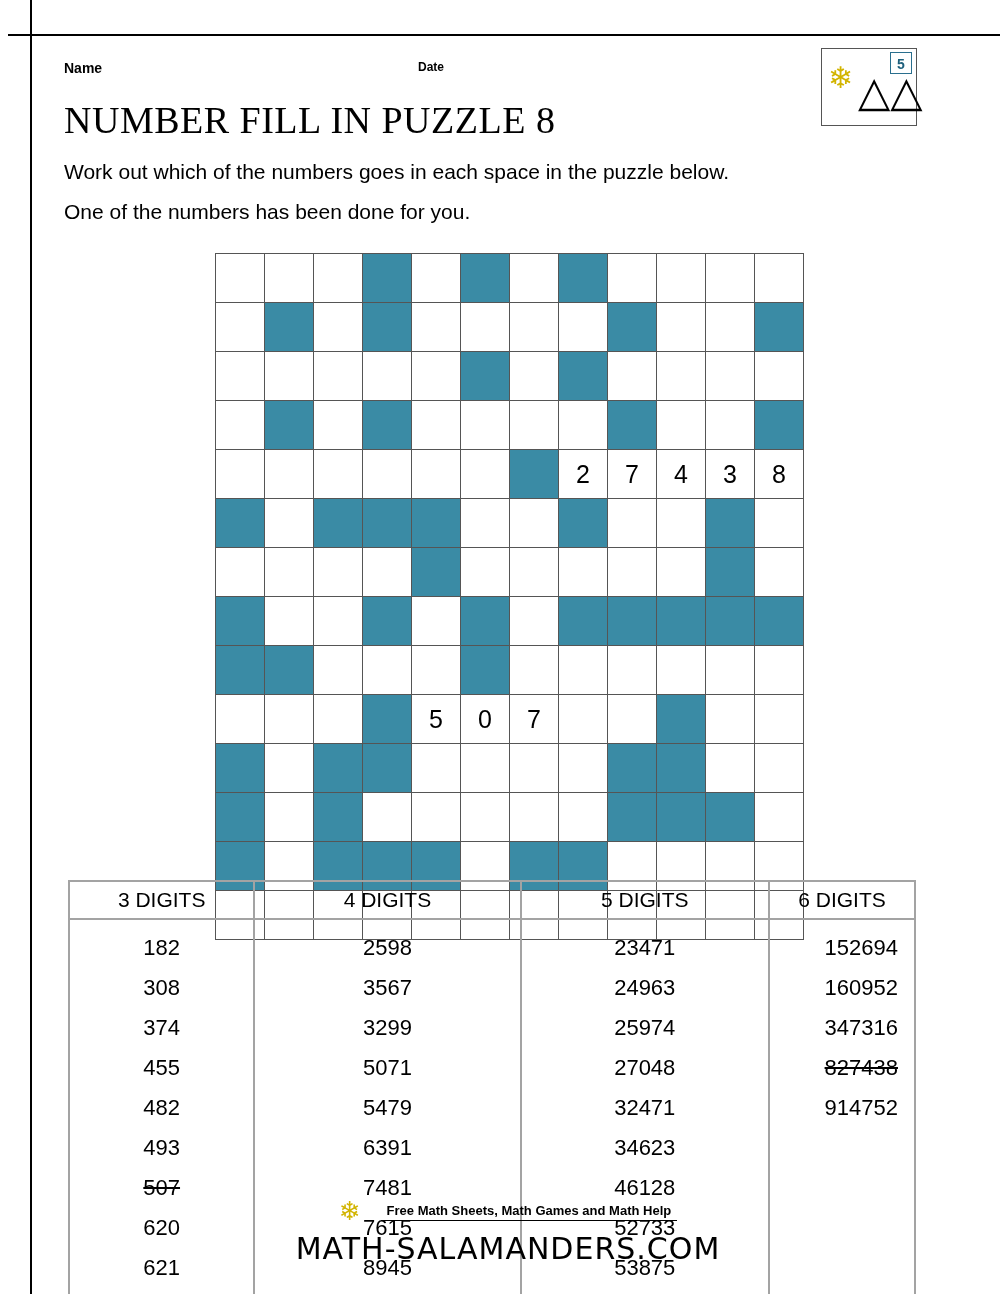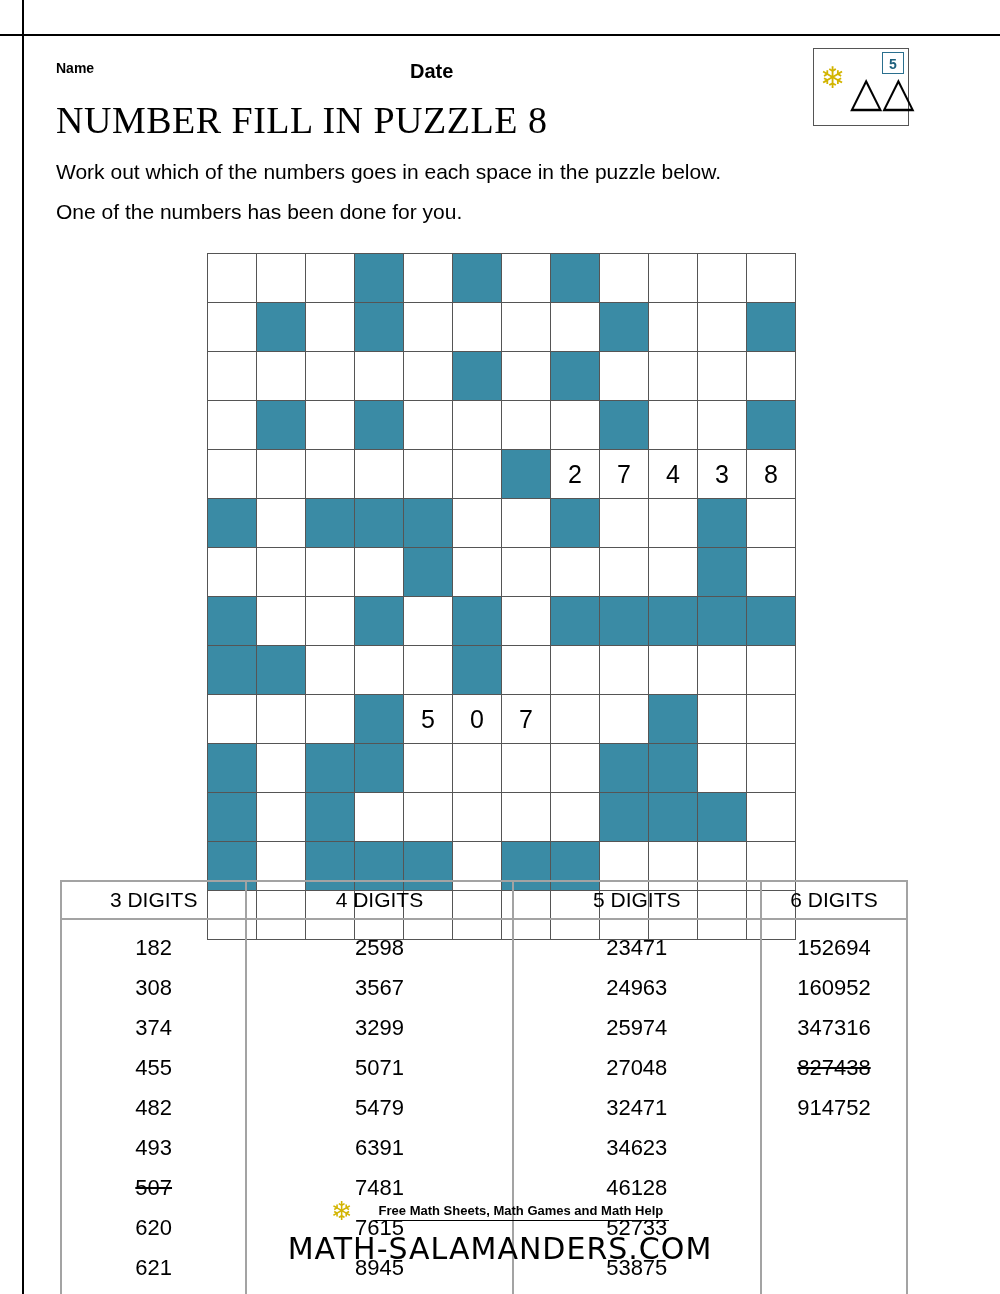--- a/index.html
+++ b/index.html
@@ -10,21 +10,21 @@
     width: 1000px;
     height: 1294px;
     background: #ffffff;
     font-family: "Liberation Sans", sans-serif;
     color: #000000;
     position: relative;
     overflow: hidden;
   }
   .page {
     position: absolute;
-    left: 0; top: 0;
+    left: 8px; top: 0;
     width: 947px;
     height: 1294px;
     box-sizing: border-box;
   }
   .top-rule {
     position: absolute;
     left: 0; top: 34px;
     width: 1000px;
     height: 2px;
     background: #000;
@@ -38,21 +38,21 @@
   }
   .meta-name {
     position: absolute;
     left: 56px; top: 60px;
     font-size: 14px;
     font-weight: bold;
   }
   .meta-date {
     position: absolute;
     left: 410px; top: 60px;
-    font-size: 20px;
+    font-size: 12px;
     font-weight: bold;
   }
   .logo-box {
     position: absolute;
     right: 38px; top: 48px;
     width: 96px;
     height: 78px;
     border: 1px solid #555;
     background: #fff;
     box-sizing: border-box;
@@ -162,21 +162,21 @@
   .num.used {
     text-decoration: line-through;
   }
   .col-3 { width: 186px; }
   .col-4 { width: 268px; }
   .col-5 { width: 250px; }
   .col-6 { width: 144px; }
   .c3a, .c3b { width: 93px; }
   .c4a, .c4b { width: 134px; }
   .c5a, .c5b { width: 125px; }
-  .c6a { width: 144px; }
+  .c6a { width: 144px; align-items: flex-end; }
   
   .footer {
     position: absolute;
     left: 0; top: 1196px;
     width: 1000px;
     text-align: center;
   }
   .footer .tag {
     font-size: 13px;
     font-weight: bold;

